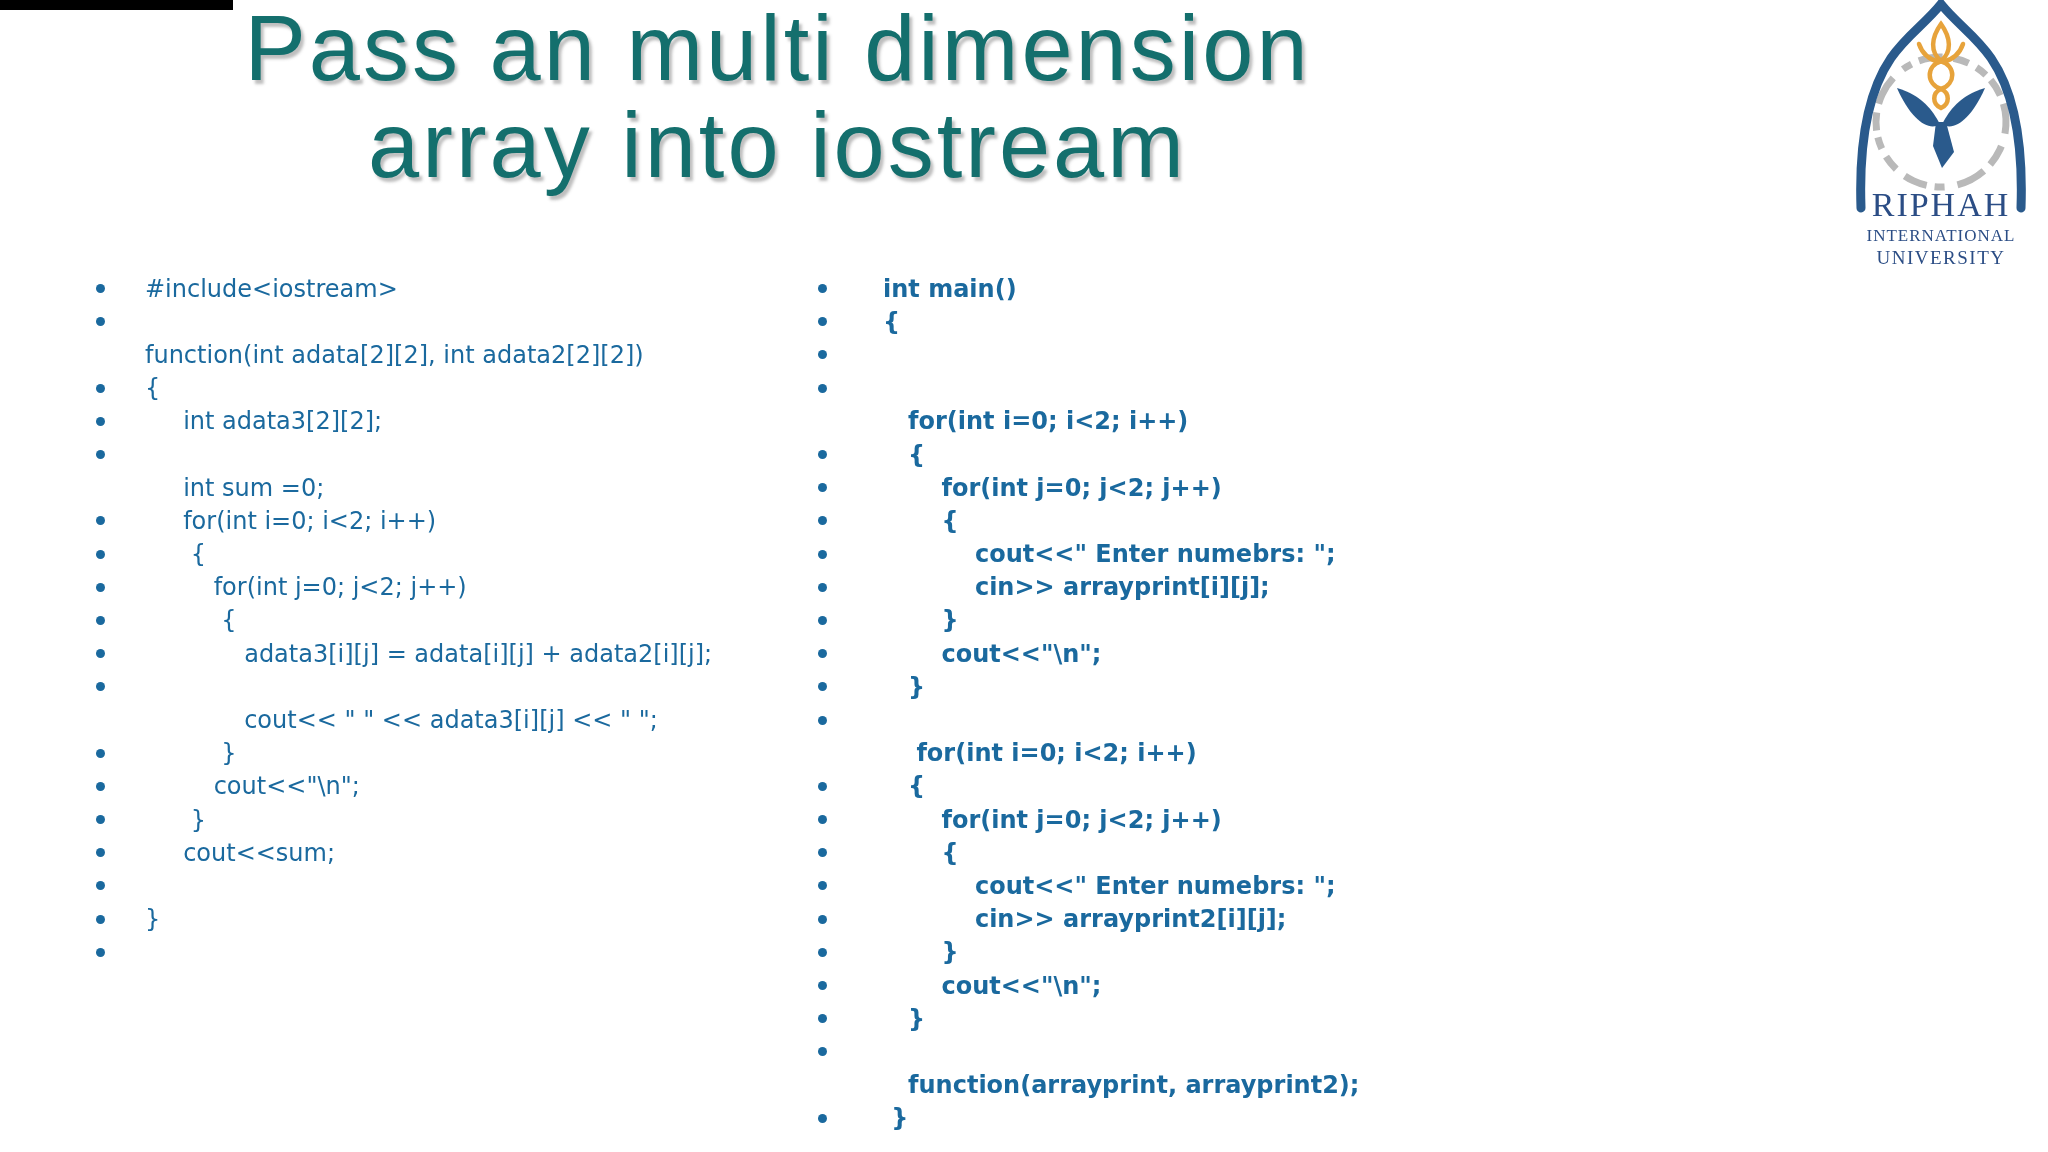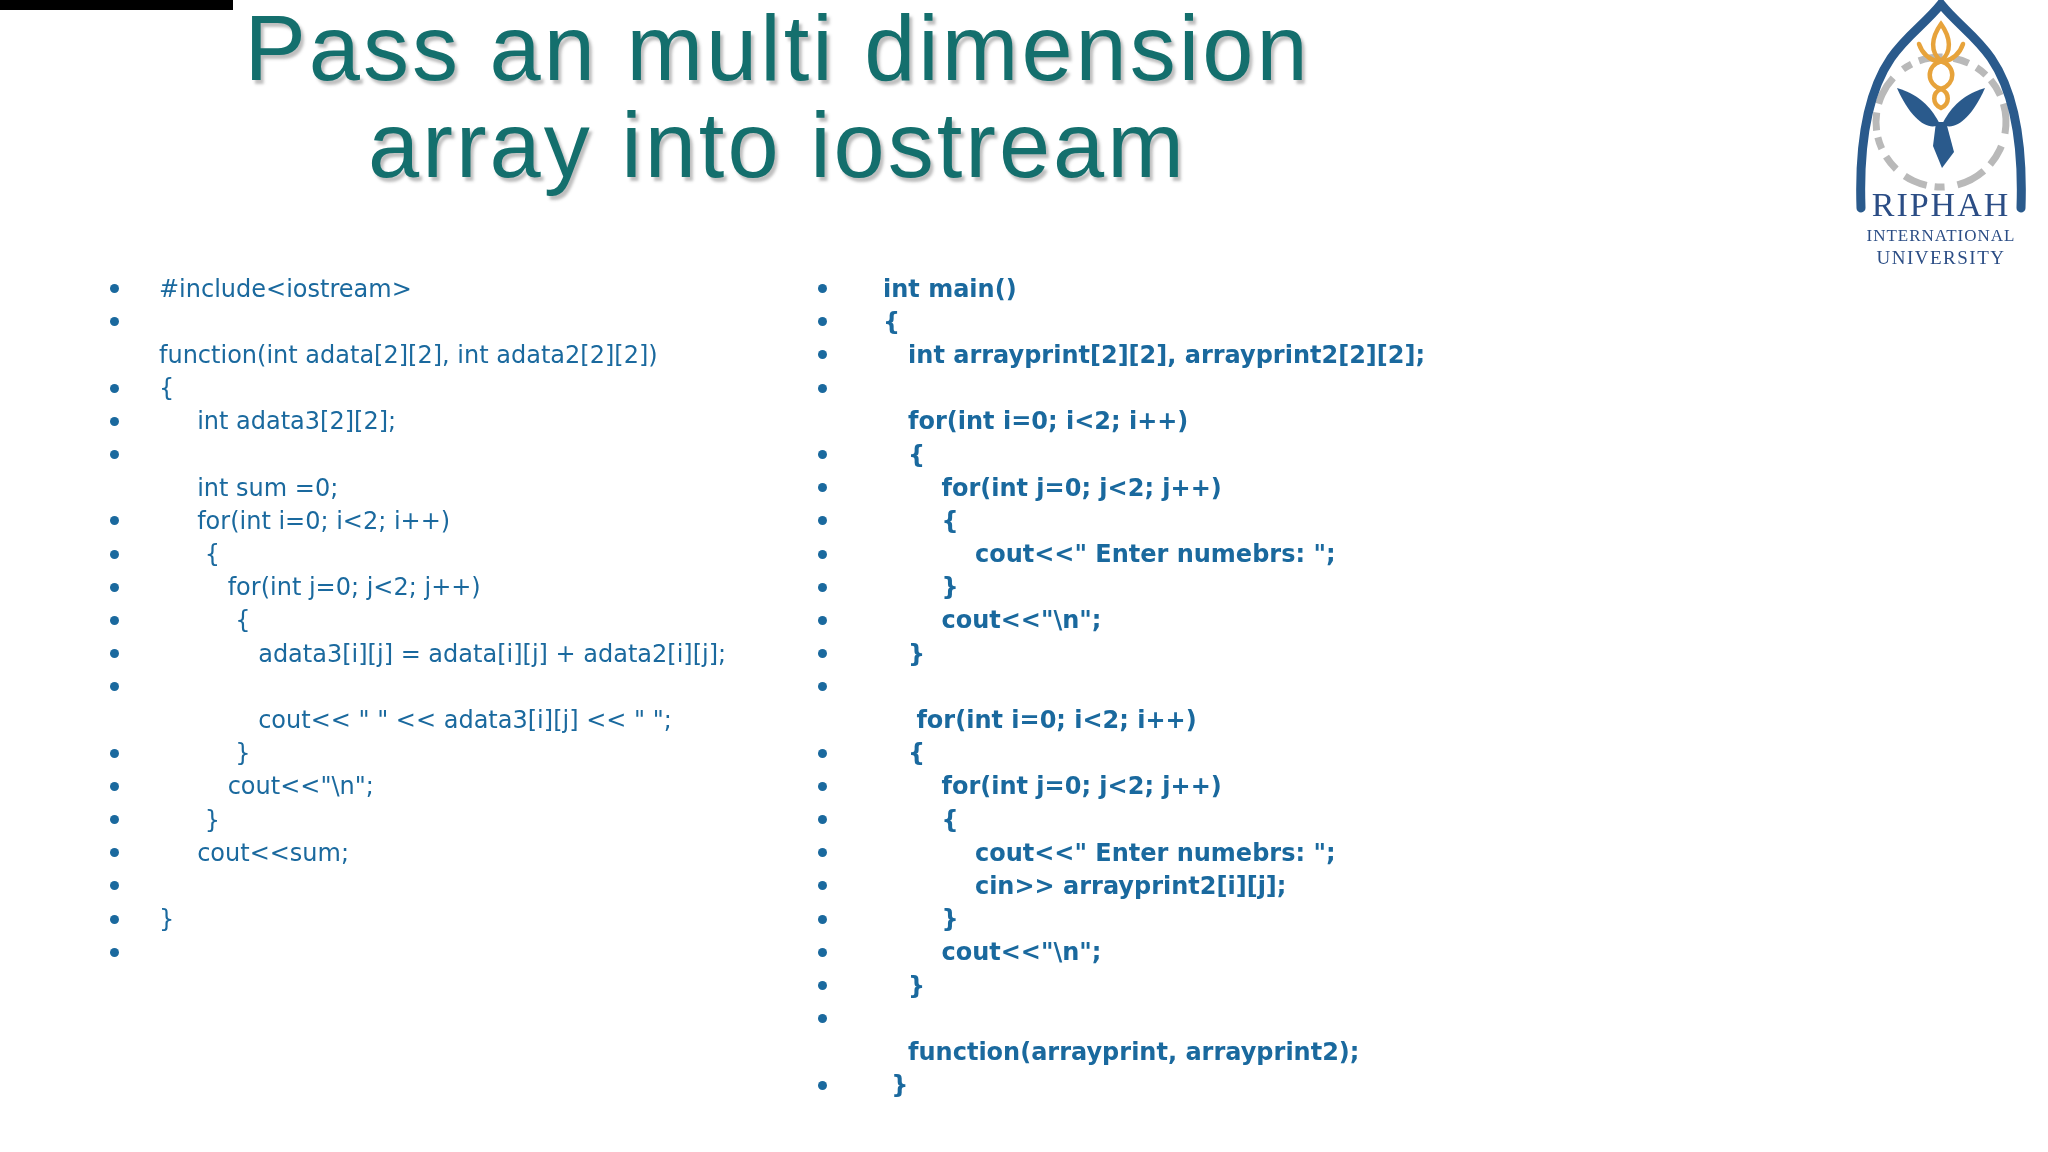--- a/index.html
+++ b/index.html
@@ -23,21 +23,21 @@
     position:absolute; left:5px; top:0px; width:1545px;
     text-align:center;
     font-family:"Liberation Sans", sans-serif;
     font-weight:400;
     font-size:92px; line-height:97px; letter-spacing:3px;
     color:var(--title-color);
     text-shadow:3px 4px 3px rgba(110,110,110,0.45);
   }
 
   .code-col { position:absolute; }
-  .col-left  { left:110px;  top:272px; }
+  .col-left  { left:96px;  top:272px; }
   .col-right { left:818px; top:272px;font-weight:bold; }
 
   .code-line { display:flex; align-items:center; height:33.2px; }
   .bullet-cell { flex:0 0 auto; display:flex; align-items:center; }
   .col-left  .bullet-cell { width:49px; }
   .col-right .bullet-cell { width:65px; }
   .dot {
     display:inline-block; width:9px; height:9px; border-radius:50%;
     background:var(--code-color);
   }
@@ -209,21 +209,20 @@
     <div class="code-line">
       <span class="bullet-cell">
         <span class="dot"></span>
       </span>
       <span class="code-text">{</span>
     </div>
     <div class="code-line">
       <span class="bullet-cell">
         <span class="dot"></span>
       </span>
-      <span class="code-text">   int arrayprint[2][2], arrayprint2[2][2];</span>
     </div>
     <div class="code-line">
       <span class="bullet-cell">
         <span class="dot"></span>
       </span>
       <span class="code-text"></span>
     </div>
     <div class="code-line">
       <span class="bullet-cell"></span>
       <span class="code-text">   for(int i=0; i&lt;2; i++)</span>
@@ -244,20 +243,26 @@
       <span class="bullet-cell">
         <span class="dot"></span>
       </span>
       <span class="code-text">       {</span>
     </div>
     <div class="code-line">
       <span class="bullet-cell">
         <span class="dot"></span>
       </span>
       <span class="code-text">           cout&lt;&lt;" Enter numebrs: ";</span>
+    </div>
+    <div class="code-line">
+      <span class="bullet-cell">
+        <span class="dot"></span>
+      </span>
+      <span class="code-text">           cin&gt;&gt; arrayprint[i][j];</span>
     </div>
     <div class="code-line">
       <span class="bullet-cell">
         <span class="dot"></span>
       </span>
       <span class="code-text">       }</span>
     </div>
     <div class="code-line">
       <span class="bullet-cell">
         <span class="dot"></span>

